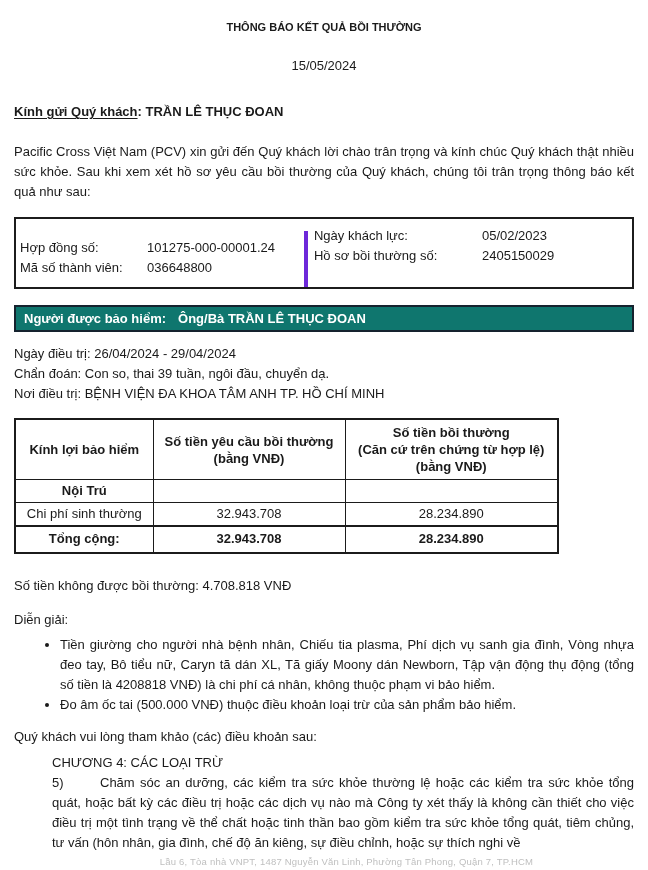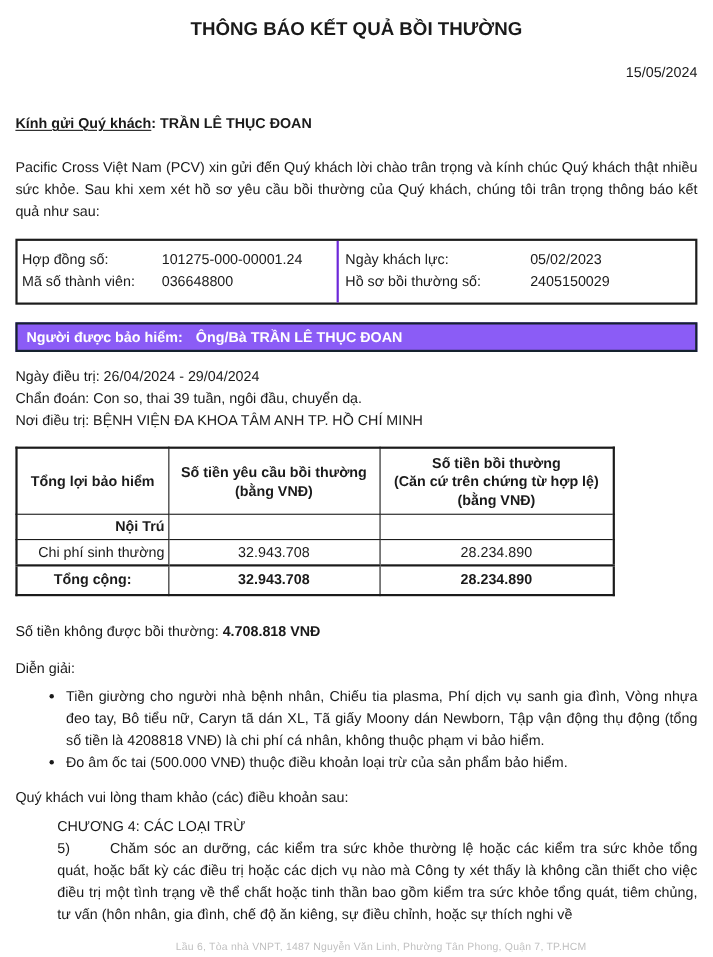--- a/index.html
+++ b/index.html
@@ -6,54 +6,54 @@
   .page{
     position:relative;
     width:648px;height:870px;
     box-sizing:border-box;
     padding:0 14px;
     overflow:hidden;
     background:#ffffff;
     font-family:"Liberation Sans","DejaVu Sans",sans-serif;
     font-size:13px;line-height:20px;color:#1a1a1a;
   }
-  .doc-title{margin-top:16px;text-align:center;font-weight:bold;font-size:17px;line-height:22px;}
-  .doc-date{margin-top:18px;text-align:right;}
+  .doc-title{margin-top:16px;text-align:center;font-weight:bold;font-size:11px;line-height:22px;}
+  .doc-date{margin-top:18px;text-align:center;}
   .greeting{margin-top:26px;font-weight:bold;}
   .greeting .g-label{text-decoration:underline;text-underline-offset:2px;}
   .intro{margin-top:20px;text-align:justify;}
   
   .contract-box{margin-top:15px;display:flex;border:2px solid #1c1c1c;}
   .cbox-cell{box-sizing:border-box;padding:7px 4px 9px 4px;}
-  .cbox-left{flex:0 0 47.4%;border-right:2px solid #6d28d9;}
+  .cbox-left{flex:0 0 47.4%;border-right:4px solid #6d28d9;margin-top:12px;}
   .cbox-right{flex:1;padding-left:6px;}
   .crow{display:flex;}
   .clabel{flex:0 0 127px;}
   .cbox-right .clabel{flex:0 0 168px;}
   
   .insured-bar{
     margin-top:16px;height:27px;box-sizing:border-box;
-    background:#8b5cf6;border:2px solid #15222e;
+    background:#0f766e;border:2px solid #15222e;
     color:#ffffff;font-weight:bold;
     display:flex;align-items:center;padding:0 8px;
   }
   .insured-bar .i-value{margin-left:12px;}
   .treatment{margin-top:12px;}
   
   table.claims{margin-top:14px;border-collapse:collapse;border:2px solid #1b1b1b;table-layout:fixed;}
   table.claims th,table.claims td{border:1.5px solid #1b1b1b;padding:0 3px;box-sizing:border-box;}
   table.claims th{font-weight:bold;text-align:center;white-space:pre-line;line-height:17px;padding-top:4px;padding-bottom:4px;vertical-align:middle;}
   th.col-benefit{width:138px;text-align:left;}
   th.col-claimed{width:192px;}
   th.col-paid{width:213px;}
-  td.cell-benefit{text-align:right;height:23px;}
+  td.cell-benefit{text-align:center;height:23px;}
   td.cell-amount{text-align:center;height:23px;}
   tr.total-row td{border-top:2.5px solid #1b1b1b;font-weight:bold;height:27px;text-align:center;}
   .not-covered{margin-top:22px;}
-  .not-covered b{font-weight:bold;}
+  .not-covered b{font-weight:normal;}
   .explain-heading{margin-top:14px;}
   ul.explain-list{margin:5px 0 0 0;padding-left:46px;}
   ul.explain-list li{text-align:justify;}
   .terms-intro{margin-top:12px;}
   .terms-block{margin-top:6px;margin-left:38px;text-align:justify;}
   .clause-number{display:inline-block;width:48px;}
   .page-footer{
     position:absolute;left:0;right:0;top:856px;
     text-align:center;font-size:9.5px;line-height:12px;
     color:#8a8a8a;opacity:0.55;letter-spacing:0.2px;margin-left:45px;
@@ -104,21 +104,21 @@
 
   <div class="treatment">
     <div>Ngày điều trị: 26/04/2024 - 29/04/2024</div>
     <div>Chẩn đoán: Con so, thai 39 tuần, ngôi đầu, chuyển dạ.</div>
     <div>Nơi điều trị: BỆNH VIỆN ĐA KHOA TÂM ANH TP. HỒ CHÍ MINH</div>
   </div>
 
   <table class="claims">
     <thead>
       <tr>
-        <th class="col-benefit">Tổng lợi bảo hiểm</th>
+        <th class="col-benefit">Kính lợi bảo hiểm</th>
         <th class="col-claimed">Số tiền yêu cầu bồi thường
 (bằng VNĐ)</th>
         <th class="col-paid">Số tiền bồi thường
 (Căn cứ trên chứng từ hợp lệ)
 (bằng VNĐ)</th>
       </tr>
     </thead>
     <tbody>
       <tr>
         <td class="cell-benefit" style="font-weight:bold">Nội Trú</td>

